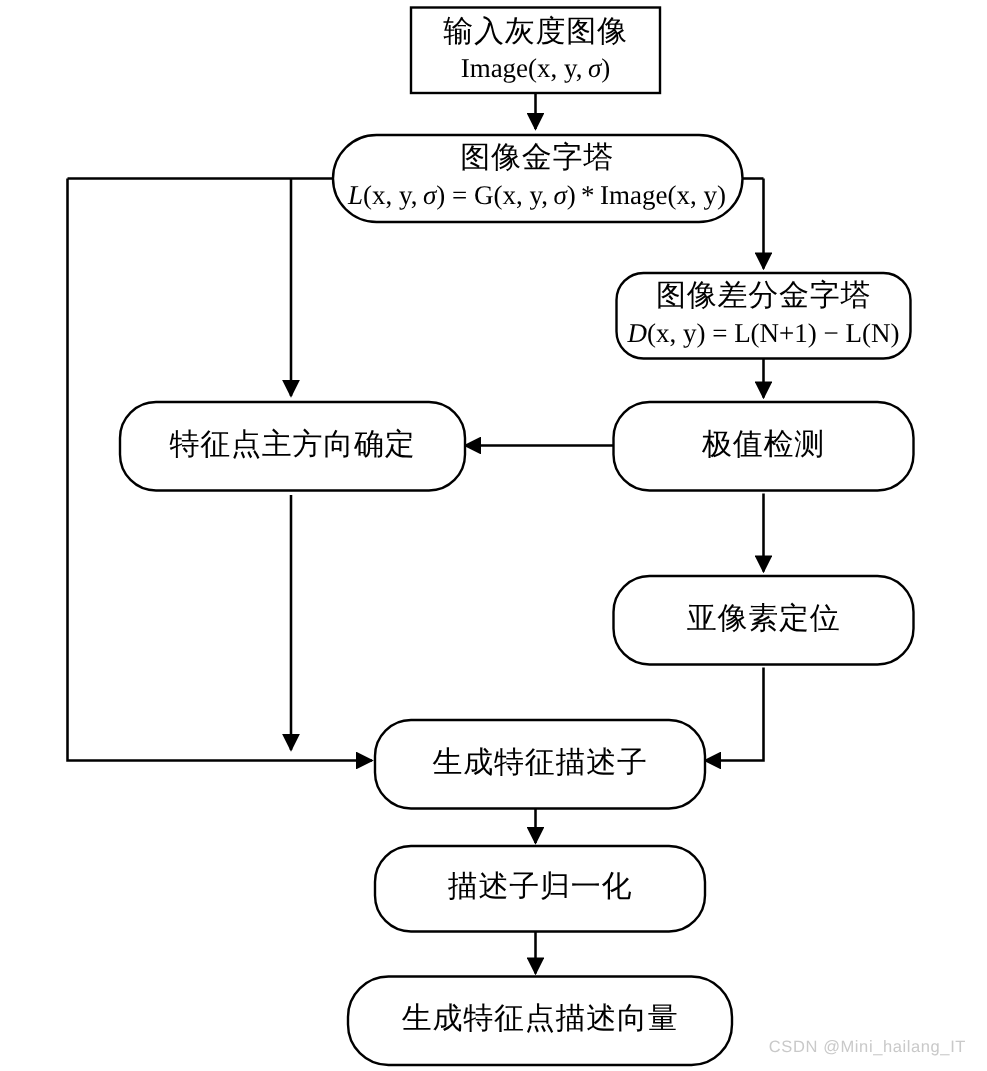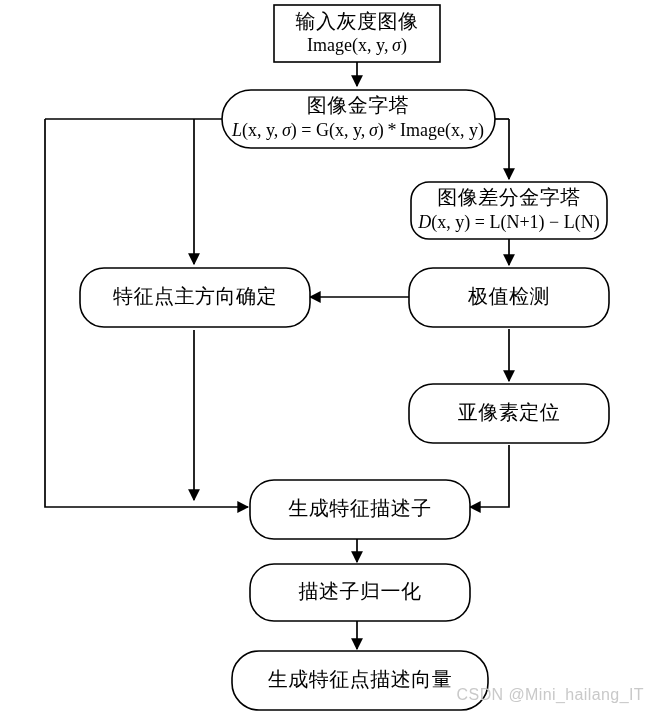--- a/index.html
+++ b/index.html
@@ -46,21 +46,21 @@
     font-size: 18px;
   }
   .italic-var {
     font-style: italic;
   }
   .watermark {
     position: absolute;
     right: 14px;
     bottom: 10px;
     font-family: "Liberation Sans", sans-serif;
-    font-size: 16px;
+    font-size: 11px;
     color: #c9c9c9;
     letter-spacing: 0.4px;
     user-select: none;
   }
 </style>
 </head>
 <body>
 
 <div id="canvas">
 

